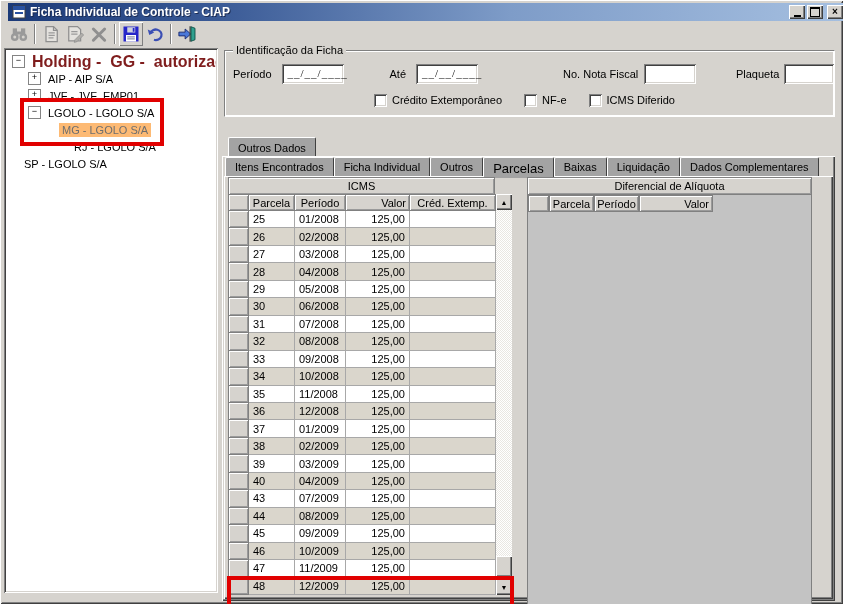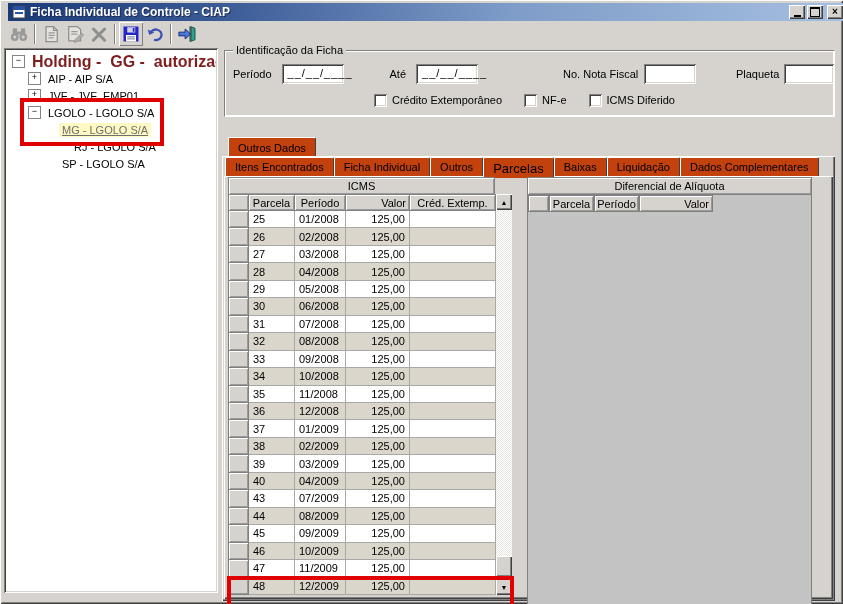--- a/index.html
+++ b/index.html
@@ -37,34 +37,34 @@
     box-shadow: inset 1px 0 0 #808080, inset -1px 0 0 #ffffff;}
   
   .tree-panel{position:absolute;left:4px;top:48px;width:214px;height:545px;background:#fff;box-sizing:border-box;}
   .tree-inner{position:absolute;inset:2px;overflow:hidden;padding-top:3px;}
   .tree-row{height:17px;display:flex;align-items:center;white-space:pre;}
   .expander{width:11px;height:11px;background:#fff;border:1px solid #848484;flex:none;
     display:flex;align-items:center;justify-content:center;font-size:9px;line-height:9px;
     font-family:"Liberation Mono",monospace;margin-right:4px;color:#000;}
   .tree-label{padding:1px 3px;white-space:pre;}
   .tree-label.root{color:#7f1d1d;font-weight:bold;font-size:16px;}
-  .tree-label.selected{background:#fef9c3;color:#6e6e6e;text-decoration:underline;}
+  .tree-label.selected{background:#fdba74;color:#6e6e6e;}
   
   .groupbox{position:absolute;left:224px;top:50px;width:611px;height:67px;box-sizing:border-box;
     border:1px solid;border-color:#808080 #fff #fff #808080;outline:1px solid;outline-offset:-2px;outline-color:#fff;}
   .groupbox .legend{position:absolute;top:-7px;left:8px;background:#D6D3CE;padding:0 3px;}
   .gb-row1{position:absolute;left:0;top:12px;width:100%;height:22px;display:flex;align-items:center;}
   .gb-row2{position:absolute;left:0;top:40px;width:100%;height:18px;display:flex;align-items:center;justify-content:center;gap:22px;padding-right:10px;box-sizing:border-box;}
   .fld-label{white-space:nowrap;}
-  .fld-input{height:20px;box-sizing:border-box;padding:3px 4px 8px 6px;letter-spacing:1px;font-size:11px;color:#000;}
+  .fld-input{height:20px;box-sizing:border-box;padding:3px 4px 8px 6px;letter-spacing:1px;font-size:11px;color:#000;font-family:Liberation Serif, serif;}
   .chk{display:flex;align-items:center;gap:5px;}
   .chk .box{width:13px;height:13px;background:#fff;flex:none;
     box-shadow: inset 1px 1px 0 #808080, inset -1px -1px 0 #ffffff, inset 2px 2px 0 #404040, inset -2px -2px 0 #D6D3CE;}
   
-  .tab{background:#c2410c;border-top:1px solid #fff;border-left:1px solid #fff;border-right:1px solid #404040;
+  .tab{background:#a3a3a3;border-top:1px solid #fff;border-left:1px solid #fff;border-right:1px solid #404040;
     border-radius:2px 2px 0 0;padding:0 9px;display:flex;align-items:center;box-sizing:border-box;white-space:nowrap;}
   .outer-tab{position:absolute;left:228px;top:137px;height:20px;}
   .outer-page{position:absolute;left:222px;top:156px;width:613px;height:445px;background:#D6D3CE;
     box-shadow: inset 1px 1px 0 #ffffff, inset -1px -1px 0 #404040, inset -2px -2px 0 #808080;}
   .inner-tabstrip{position:absolute;left:225px;top:157px;height:19px;display:flex;align-items:flex-end;z-index:3;}
   .inner-tabstrip .tab{height:19px;}
   .inner-tabstrip .tab.active{height:21px;margin-bottom:-2px;position:relative;z-index:4;
     box-shadow:0 2px 0 #D6D3CE;font-size:13px;}
   .inner-page{position:absolute;left:224px;top:176px;width:609px;height:423px;background:#D6D3CE;
     box-shadow: inset 1px 1px 0 #ffffff, inset -1px -1px 0 #404040, inset -2px -2px 0 #808080;z-index:2;}
@@ -191,21 +191,21 @@
   </div>
 
   <div class="tree-panel sunken-field">
     <div class="tree-inner" id="tree">
         <div class="tree-row" style="padding-left: 6px;"><span class="expander">−</span><span class="tree-label root">Holding -  GG -  autorizadas</span></div>
         <div class="tree-row" style="padding-left: 22px;"><span class="expander">+</span><span class="tree-label">AIP - AIP S/A</span></div>
         <div class="tree-row" style="padding-left: 22px;"><span class="expander">+</span><span class="tree-label">JVF - JVF  EMP01</span></div>
         <div class="tree-row" style="padding-left: 22px;"><span class="expander">−</span><span class="tree-label">LGOLO - LGOLO S/A</span></div>
         <div class="tree-row" style="padding-left: 38px;"><span style="width: 15px; flex: 0 0 auto;"></span><span class="tree-label selected">MG - LGOLO S/A</span></div>
         <div class="tree-row" style="padding-left: 50px;"><span style="width: 15px; flex: 0 0 auto;"></span><span class="tree-label">RJ - LGOLO S/A</span></div>
-        <div class="tree-row" style="padding-left: 38px;"><span style="width: 15px; flex: 0 0 auto;"></span><span class="tree-label">SP - LGOLO S/A</span></div>
+        <div class="tree-row" style=""><span style="width: 15px; flex: 0 0 auto;"></span><span class="tree-label">SP - LGOLO S/A</span></div>
       </div>
   </div>
 
   <div class="groupbox">
     <span class="legend">Identificação da Ficha</span>
     <div class="gb-row1">
       <span class="fld-label" style="margin-left:8px;">Período</span>
       <div class="fld-input sunken-field" style="width:62px;margin-left:10px;">__/__/____</div>
       <span class="fld-label" style="margin-left:46px;">Até</span>
       <div class="fld-input sunken-field" style="width:62px;margin-left:10px;">__/__/____</div>

